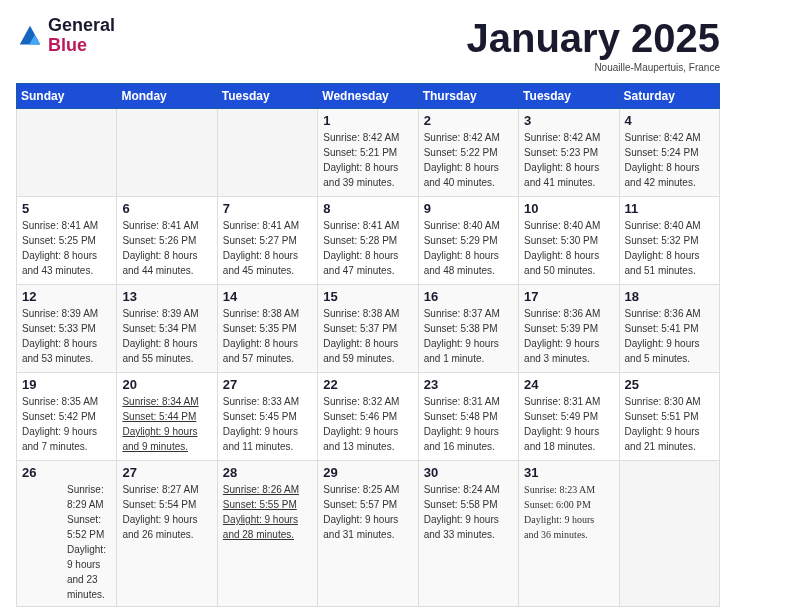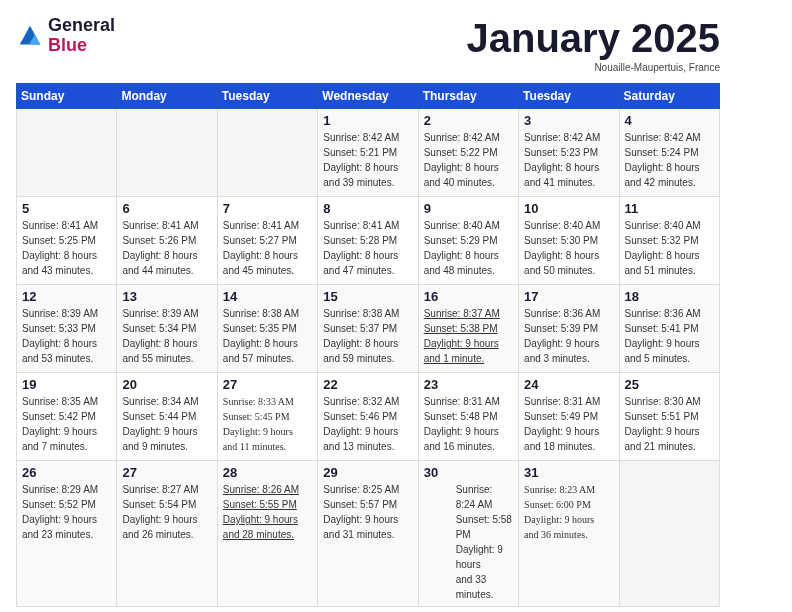--- a/index.html
+++ b/index.html
@@ -244,21 +244,21 @@
           </td>
           <td>
             <div class="day-num">15</div>
             <div class="day-info" style="white-space: pre-line;">Sunrise: 8:38 AM
 Sunset: 5:37 PM
 Daylight: 8 hours
 and 59 minutes.</div>
           </td>
           <td>
             <div class="day-num">16</div>
-            <div class="day-info" style="white-space: pre-line; text-decoration: underline;">Sunrise: 8:37 AM
+            <div class="day-info" style="white-space: pre-line;">Sunrise: 8:37 AM
 Sunset: 5:38 PM
 Daylight: 9 hours
 and 1 minute.</div>
           </td>
           <td>
             <div class="day-num">17</div>
             <div class="day-info" style="white-space: pre-line;">Sunrise: 8:36 AM
 Sunset: 5:39 PM
 Daylight: 9 hours
 and 3 minutes.</div>
@@ -274,28 +274,28 @@
         <tr>
           <td>
             <div class="day-num">19</div>
             <div class="day-info" style="white-space: pre-line;">Sunrise: 8:35 AM
 Sunset: 5:42 PM
 Daylight: 9 hours
 and 7 minutes.</div>
           </td>
           <td>
             <div class="day-num">20</div>
-            <div class="day-info" style="white-space: pre-line;">Sunrise: 8:34 AM
+            <div class="day-info" style="white-space: pre-line; text-decoration: underline;">Sunrise: 8:34 AM
 Sunset: 5:44 PM
 Daylight: 9 hours
 and 9 minutes.</div>
           </td>
           <td>
             <div class="day-num">27</div>
-            <div class="day-info" style="white-space: pre-line; font-family: Liberation Serif, serif;">Sunrise: 8:33 AM
+            <div class="day-info" style="white-space: pre-line;">Sunrise: 8:33 AM
 Sunset: 5:45 PM
 Daylight: 9 hours
 and 11 minutes.</div>
           </td>
           <td>
             <div class="day-num">22</div>
             <div class="day-info" style="white-space: pre-line;">Sunrise: 8:32 AM
 Sunset: 5:46 PM
 Daylight: 9 hours
 and 13 minutes.</div>
@@ -318,21 +318,21 @@
             <div class="day-num">25</div>
             <div class="day-info" style="white-space: pre-line;">Sunrise: 8:30 AM
 Sunset: 5:51 PM
 Daylight: 9 hours
 and 21 minutes.</div>
           </td>
         </tr>
         <tr>
           <td>
             <div class="day-num">26</div>
-            <div class="day-info" style="white-space: pre-line;">Sunrise: 8:29 AM
+            <div class="day-info" style="white-space: pre-line; margin-left: 45px;">Sunrise: 8:29 AM
 Sunset: 5:52 PM
 Daylight: 9 hours
 and 23 minutes.</div>
           </td>
           <td>
             <div class="day-num">27</div>
             <div class="day-info" style="white-space: pre-line;">Sunrise: 8:27 AM
 Sunset: 5:54 PM
 Daylight: 9 hours
 and 26 minutes.</div>
@@ -346,21 +346,21 @@
           </td>
           <td>
             <div class="day-num">29</div>
             <div class="day-info" style="white-space: pre-line;">Sunrise: 8:25 AM
 Sunset: 5:57 PM
 Daylight: 9 hours
 and 31 minutes.</div>
           </td>
           <td>
             <div class="day-num">30</div>
-            <div class="day-info" style="white-space: pre-line; margin-left: 32px;">Sunrise: 8:24 AM
+            <div class="day-info" style="white-space: pre-line;">Sunrise: 8:24 AM
 Sunset: 5:58 PM
 Daylight: 9 hours
 and 33 minutes.</div>
           </td>
           <td>
             <div class="day-num">31</div>
             <div class="day-info" style="white-space: pre-line; font-family: Liberation Serif, serif;">Sunrise: 8:23 AM
 Sunset: 6:00 PM
 Daylight: 9 hours
 and 36 minutes.</div>

